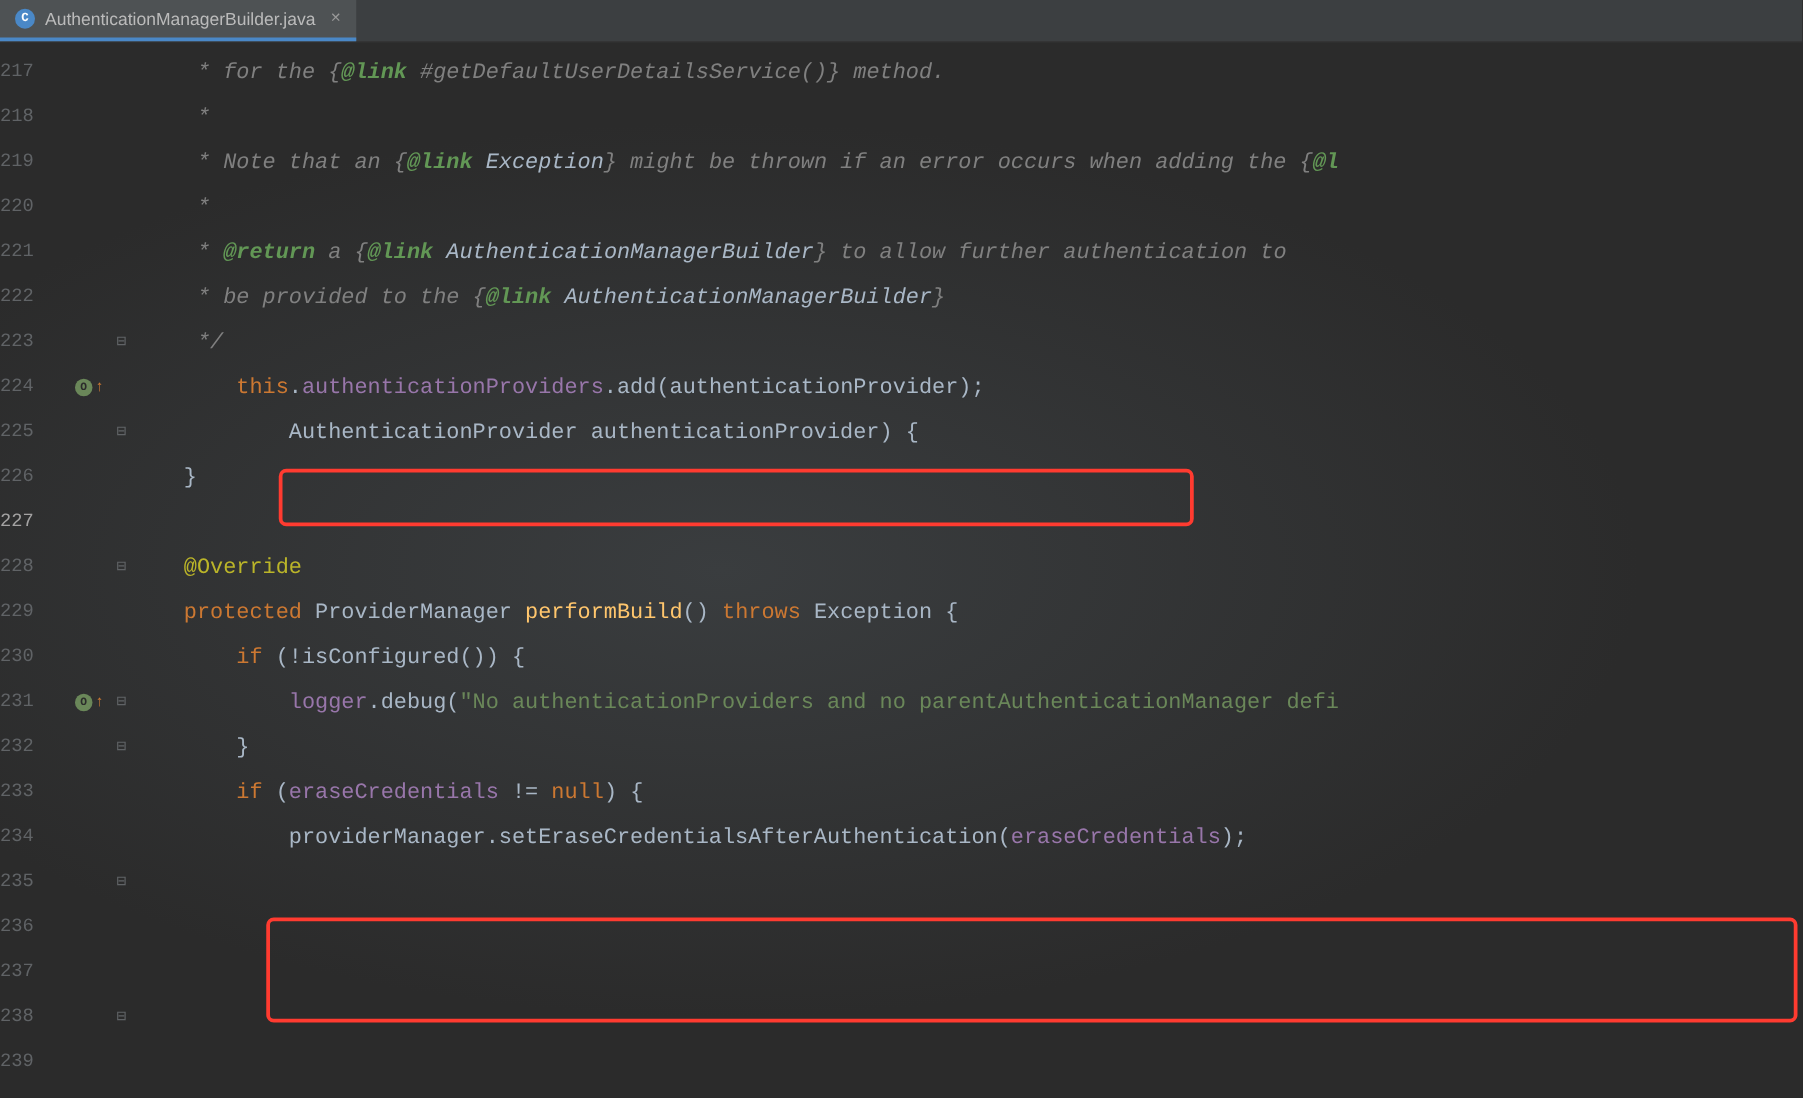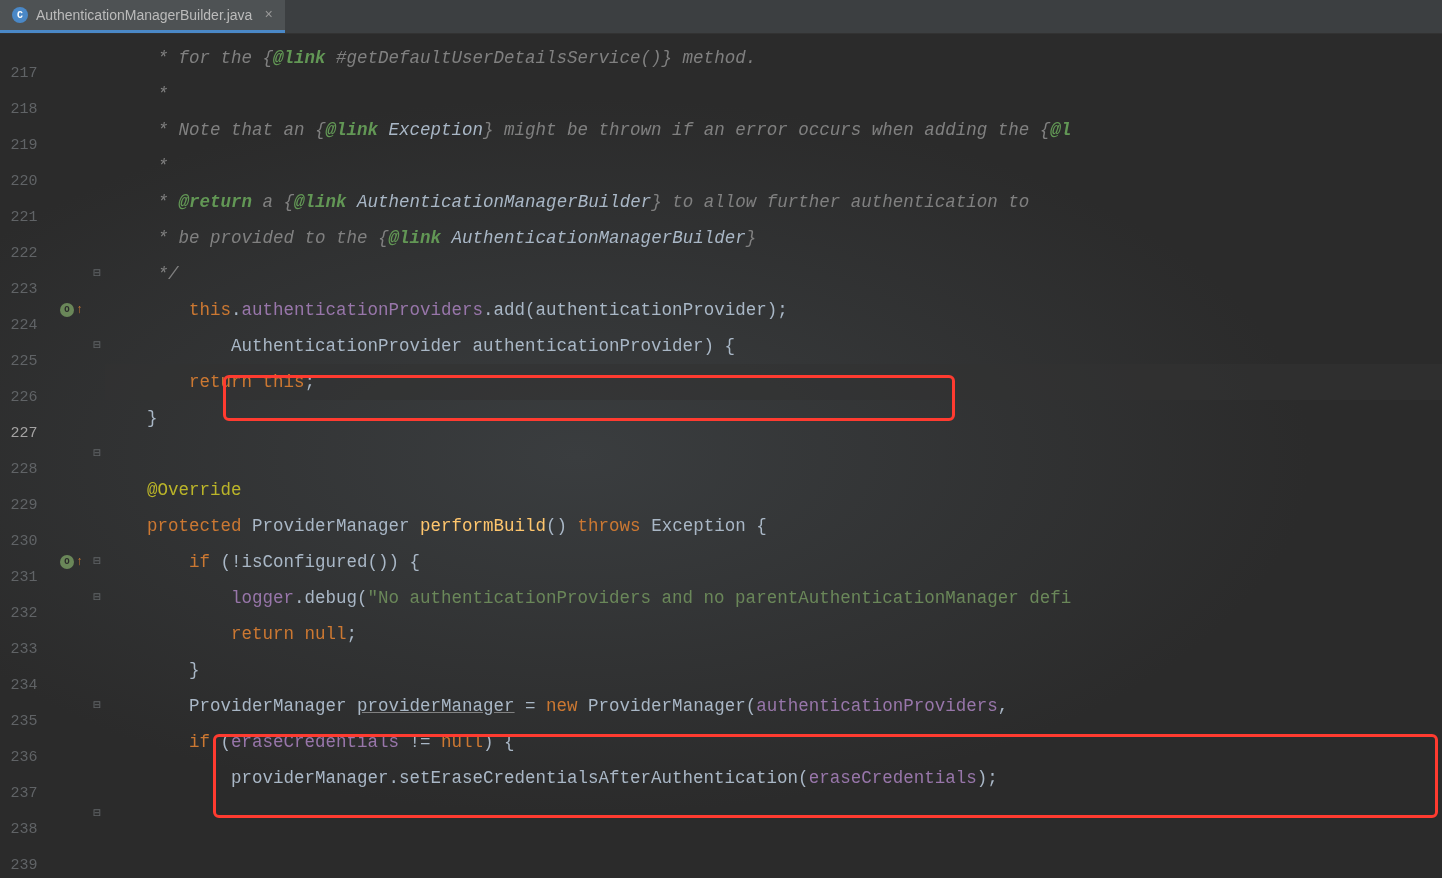--- a/index.html
+++ b/index.html
@@ -51,22 +51,22 @@
   margin-left: 4px;
 }
 .editor {
   display: flex;
   height: calc(100% - 34px);
   background: radial-gradient(ellipse at 40% 50%, #3a3d3f 0%, #2b2b2b 60%);
   position: relative;
 }
 .gutter {
   width: 60px;
-  padding-top: 22px;
-  text-align: center;
+  padding-top: 6px;
+  text-align: left;
   padding-right: 12px;
   color: #606366;
   font-size: 15px;
   line-height: 36px;
   user-select: none;
   flex-shrink: 0;
 }
 .gutter-icons {
   width: 45px;
   padding-top: 6px;
@@ -225,28 +225,25 @@
   <div class="code-area" id="code-area">
       <div class="line">     <span class="comment">* for the {</span><span class="doc-tag">@link</span><span class="comment"> #getDefaultUserDetailsService()} method.</span></div>
       <div class="line">     <span class="comment">*</span></div>
       <div class="line">     <span class="comment">* Note that an {</span><span class="doc-tag">@link</span><span class="comment"> </span><span class="type">Exception</span><span class="comment">} might be thrown if an error occurs when adding the {</span><span class="doc-tag">@l</span></div>
       <div class="line">     <span class="comment">*</span></div>
       <div class="line">     <span class="comment">* </span><span class="doc-tag">@return</span><span class="comment"> a {</span><span class="doc-tag">@link</span><span class="comment"> </span><span class="type">AuthenticationManagerBuilder</span><span class="comment">} to allow further authentication to</span></div>
       <div class="line">     <span class="comment">* be provided to the {</span><span class="doc-tag">@link</span><span class="comment"> </span><span class="type">AuthenticationManagerBuilder</span><span class="comment">}</span></div>
       <div class="line">     <span class="comment">*/</span></div>
       <div class="line">        <span class="kw">this</span>.<span class="field">authenticationProviders</span>.add(authenticationProvider);</div>
       <div class="line">            AuthenticationProvider authenticationProvider) {</div>
-      <div class="line line-current">        <span class="kw">return this</span>;</div>
       <div class="line">    }</div>
       <div class="line"></div>
       <div class="line">    <span class="annotation">@Override</span></div>
       <div class="line">    <span class="kw">protected</span> ProviderManager <span class="method">performBuild</span>() <span class="kw">throws</span> Exception {</div>
       <div class="line">        <span class="kw">if</span> (!isConfigured()) {</div>
       <div class="line">            <span class="field">logger</span>.debug(<span class="str">"No authenticationProviders and no parentAuthenticationManager defi</span></div>
-      <div class="line">            <span class="kw">return null</span>;</div>
       <div class="line">        }</div>
-      <div class="line">        ProviderManager <span class="var-underline">providerManager</span> = <span class="kw">new</span> ProviderManager(<span class="field">authenticationProviders</span>,</div>
       <div class="line">        <span class="kw">if</span> (<span class="field">eraseCredentials</span> != <span class="kw">null</span>) {</div>
       <div class="line">            providerManager.setEraseCredentialsAfterAuthentication(<span class="field">eraseCredentials</span>);</div>
     </div>
 <div class="highlight-box" style="top: 341px; left: 223px; width: 732px; height: 46px;"></div>
     <div class="highlight-box" style="top: 700px; left: 213px; width: 1225px; height: 84px;"></div>
   </div>
 
 </body></html>

